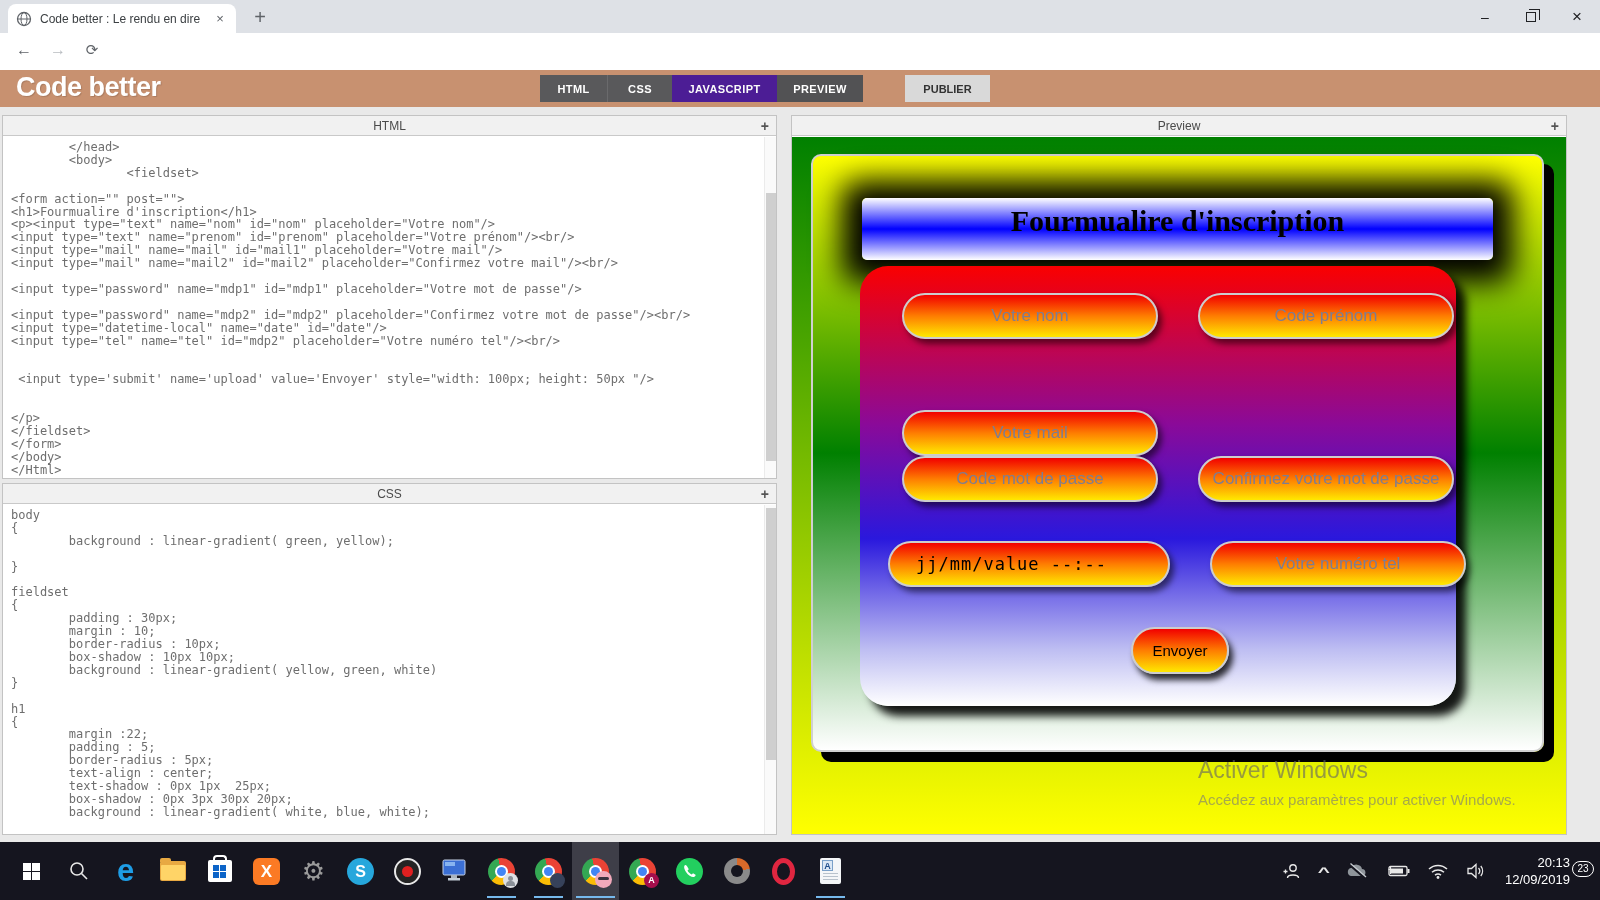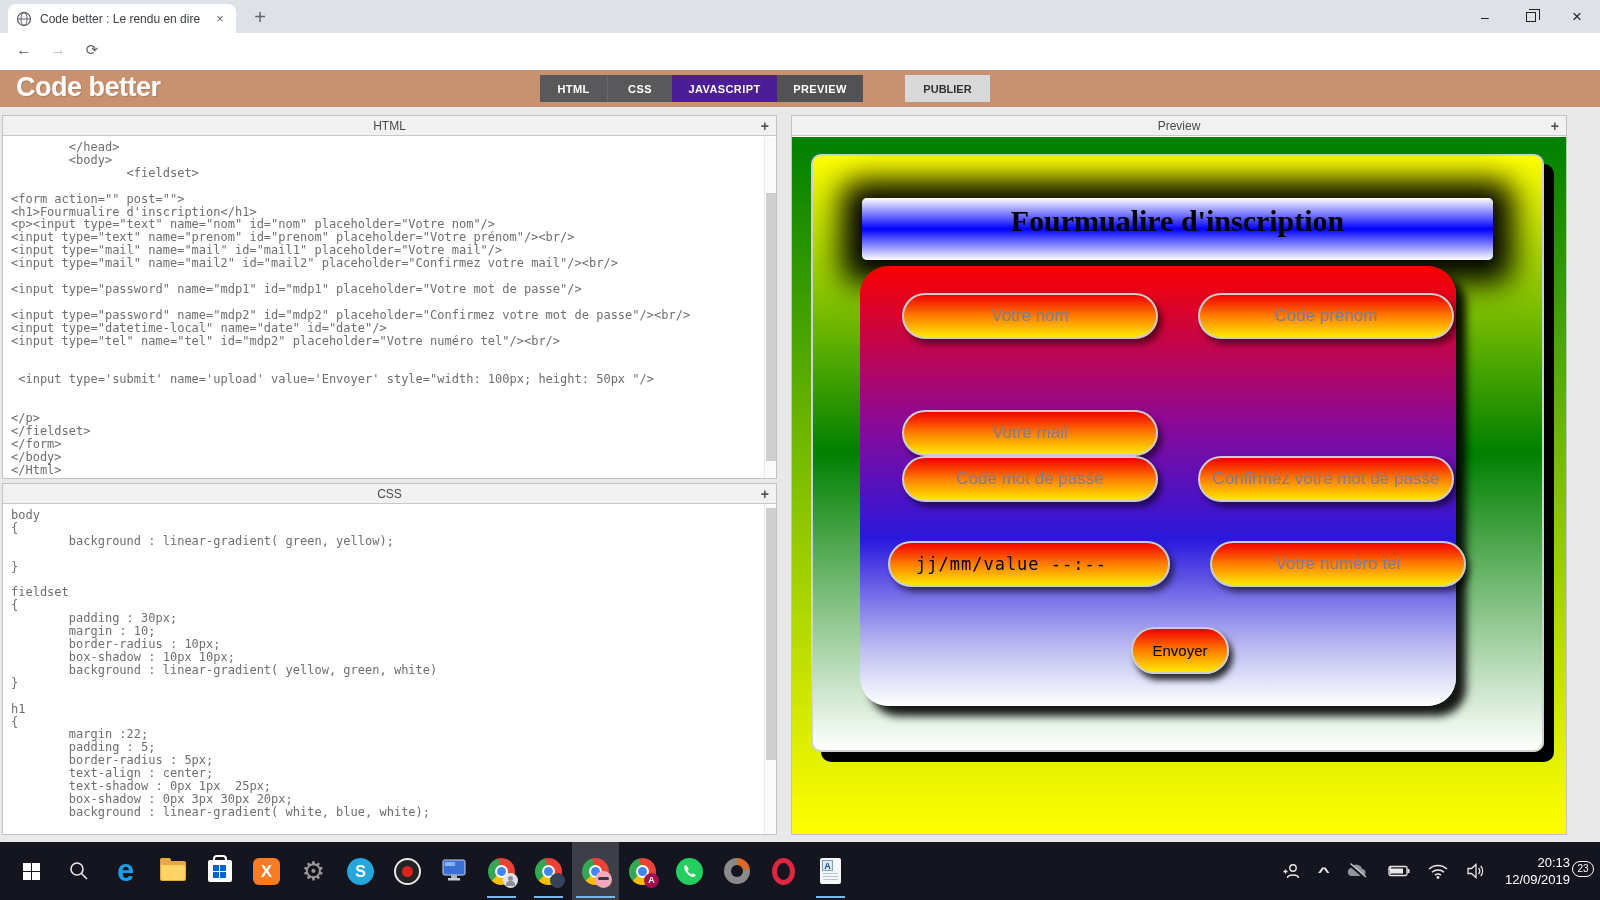--- a/index.html
+++ b/index.html
@@ -271,20 +271,24 @@
         <div class="pill c1 r1">Votre nom</div>
         <div class="pill c2 r1">Code prénom</div>
         <div class="pill c1 r2">Votre mail</div>
         <div class="pill c1 r3">Code mot de passe</div>
         <div class="pill c2 r3">Confirmez votre mot de passe</div>
         <div class="pill date r4">jj/mm/value  --:--</div>
         <div class="pill tel c2 r4">Votre numéro tel</div>
         <div class="pv-submit">Envoyer</div>
       </div>
     </div>
+    <div class="watermark">
+      <div class="wm-title">Activer Windows</div>
+      <div class="wm-sub">Accédez aux paramètres pour activer Windows.</div>
+    </div>
   </div>
 </div>
 
 <div class="taskbar">
   <div class="tb-row">
     <div class="tb-cell">
       <span class="start-grid">
           <span></span>
           <span></span>
           <span></span>

